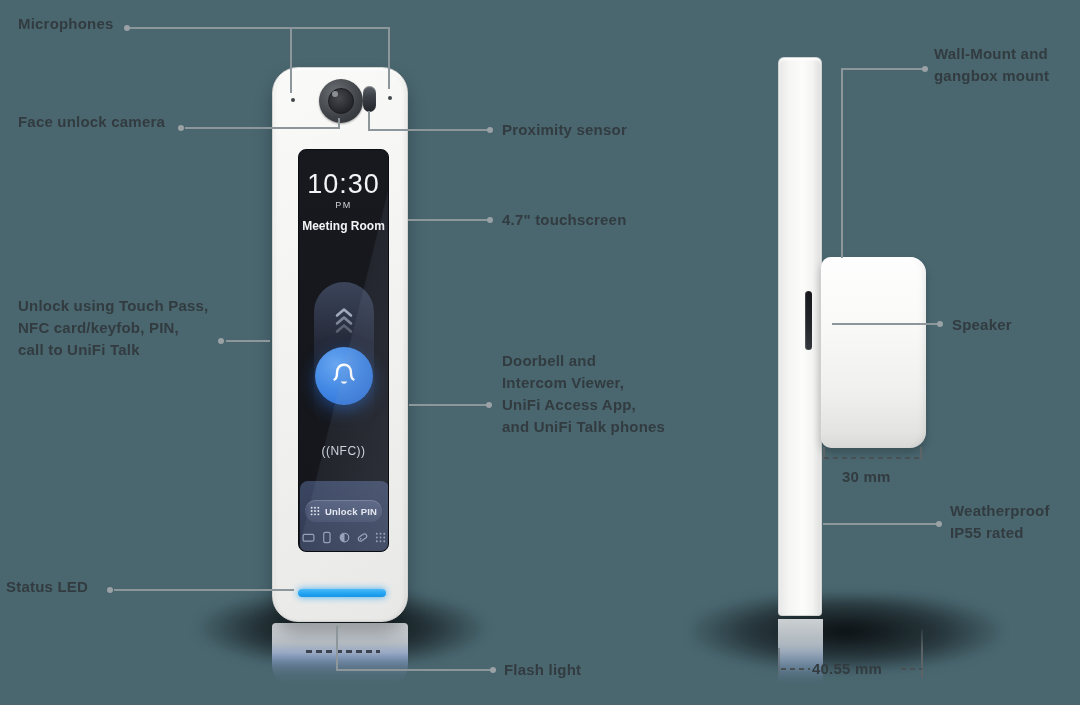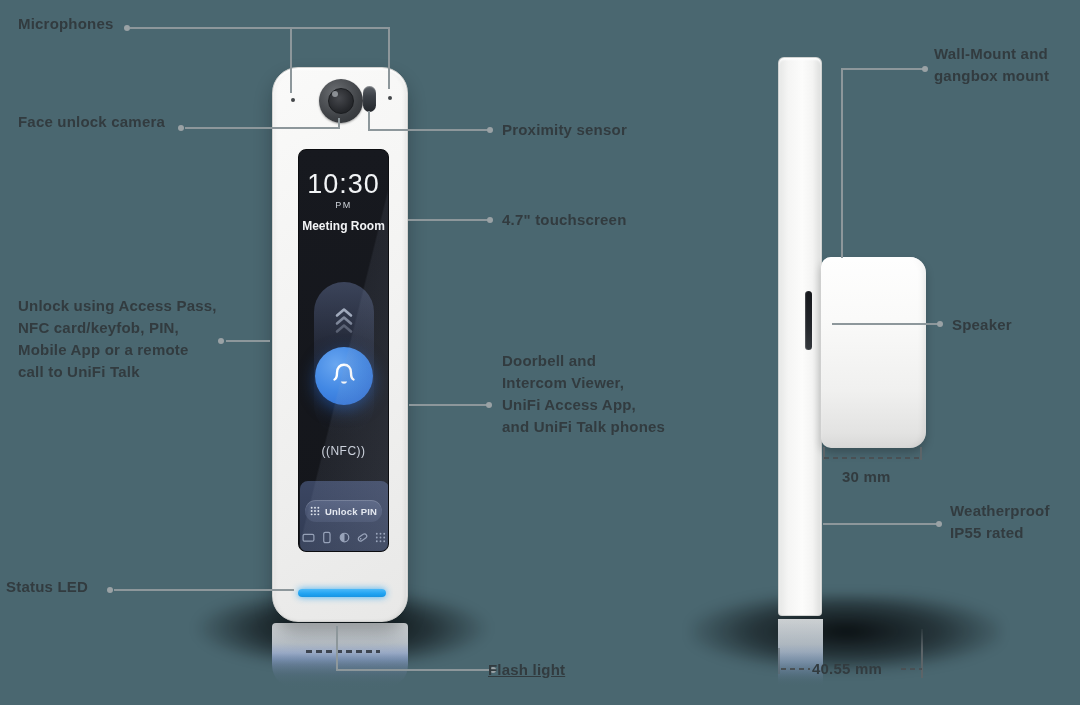--- a/index.html
+++ b/index.html
@@ -253,35 +253,34 @@
 
   <div class="dashes" style="left:781px;top:668px;width:29px;"></div>
   <div class="dashes" style="left:901px;top:668px;width:21px;"></div>
 
   <div class="lbl" style="left:18px;top:13px;">Microphones</div>
   <div class="lbl" style="left:18px;top:111px;">Face unlock camera</div>
   <div class="lbl" style="left:502px;top:119px;">Proximity sensor</div>
   <div class="lbl" style="left:502px;top:209px;">4.7" touchscreen</div>
 
   <div class="lbl" style="left:18px;top:295px;">
-    <div>Unlock using Access Pass,</div>
+    <div>Unlock using Touch Pass,</div>
     <div>NFC card/keyfob, PIN,</div>
-    <div>Mobile App or a remote</div>
     <div>call to UniFi Talk</div>
   </div>
 
   <div class="lbl" style="left:502px;top:350px;">
     <div>Doorbell and</div>
     <div>Intercom Viewer,</div>
     <div>UniFi Access  App,</div>
     <div>and UniFi Talk phones</div>
   </div>
 
   <div class="lbl" style="left:6px;top:576px;">Status LED</div>
-  <div class="lbl" style="left:488px;top:659px;text-decoration:underline;">Flash light</div>
+  <div class="lbl" style="left:504px;top:659px;">Flash light</div>
 
   <div class="lbl" style="left:934px;top:43px;">
     <div>Wall-Mount and</div>
     <div>gangbox mount</div>
   </div>
 
   <div class="lbl" style="left:952px;top:314px;">Speaker</div>
   <div class="lbl" style="left:842px;top:466px;">30 mm</div>
 
   <div class="lbl" style="left:950px;top:500px;">

